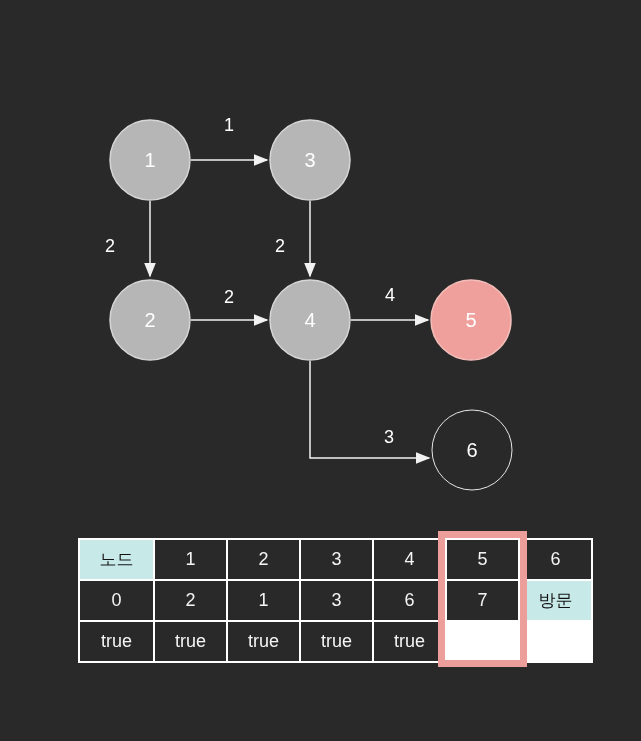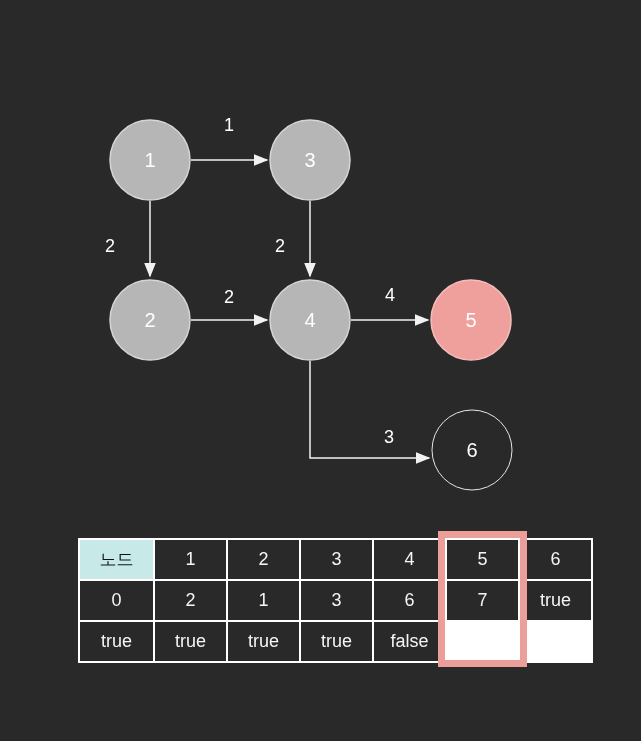--- a/index.html
+++ b/index.html
@@ -110,23 +110,23 @@
     <div class="cell">5</div>
     <div class="cell">6</div>
 
     <div class="cell">0</div>
     <div class="cell">2</div>
     <div class="cell">1</div>
     <div class="cell">3</div>
     <div class="cell">6</div>
     <div class="cell">7</div>
 
+    <div class="cell row-header">방문</div>
     <div class="cell">true</div>
     <div class="cell">true</div>
     <div class="cell">true</div>
     <div class="cell">true</div>
     <div class="cell">true</div>
-    <div class="cell">false</div>
   </div>
 
   <div class="highlight-frame"></div>
 
 </div>
 
 </body></html>

